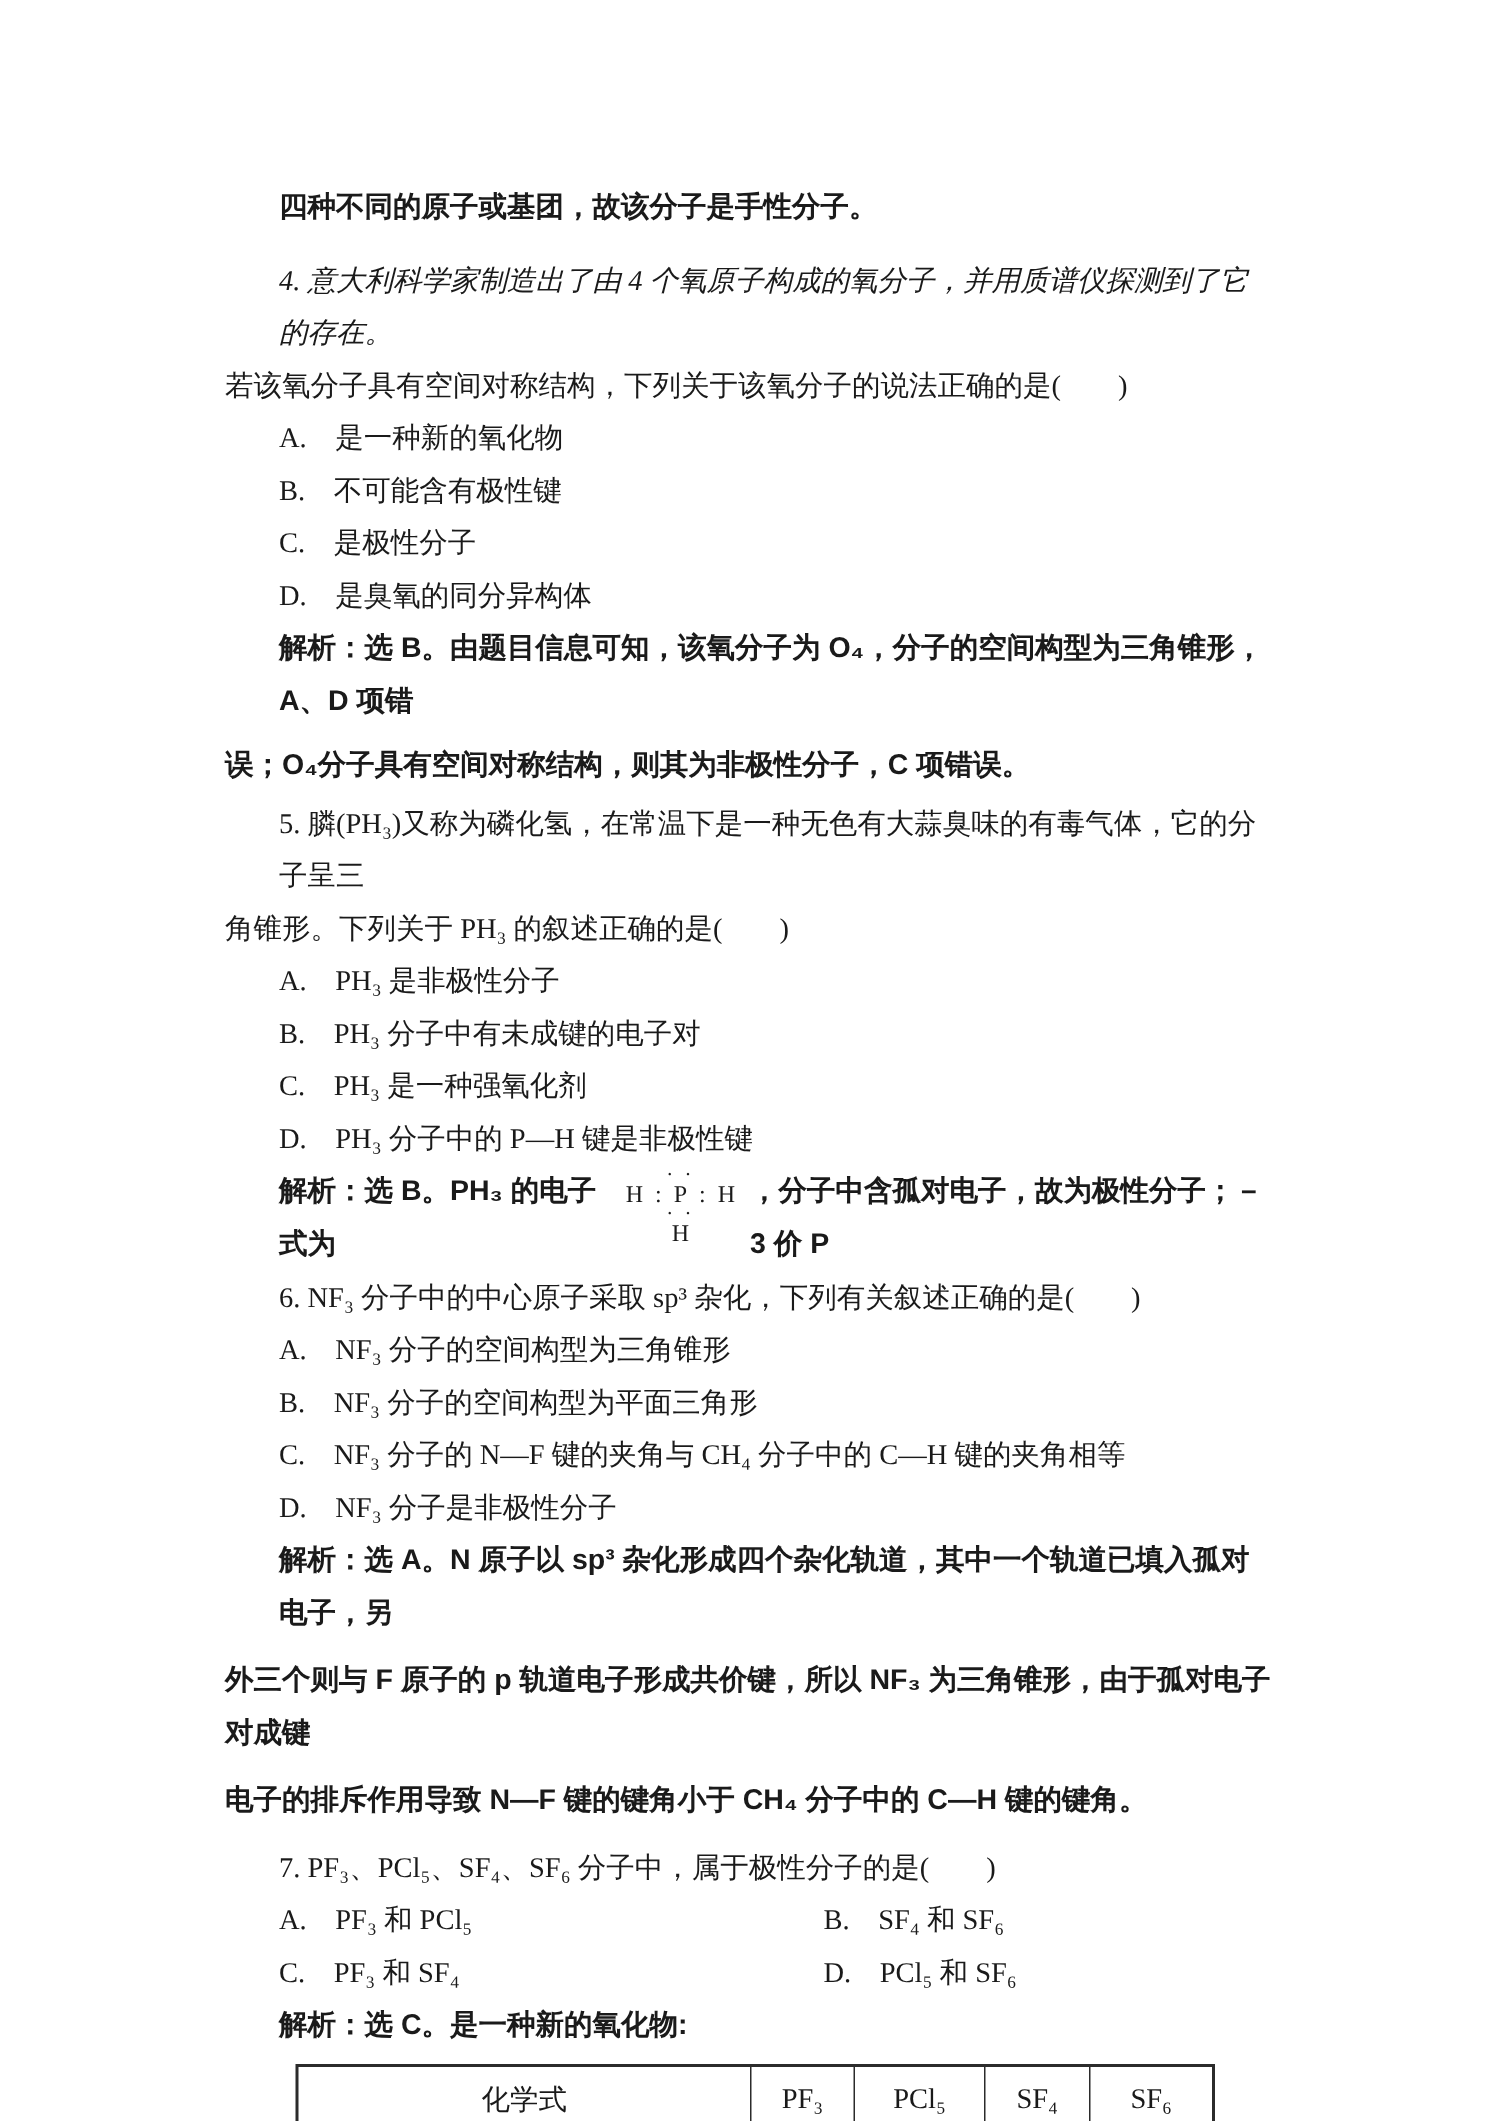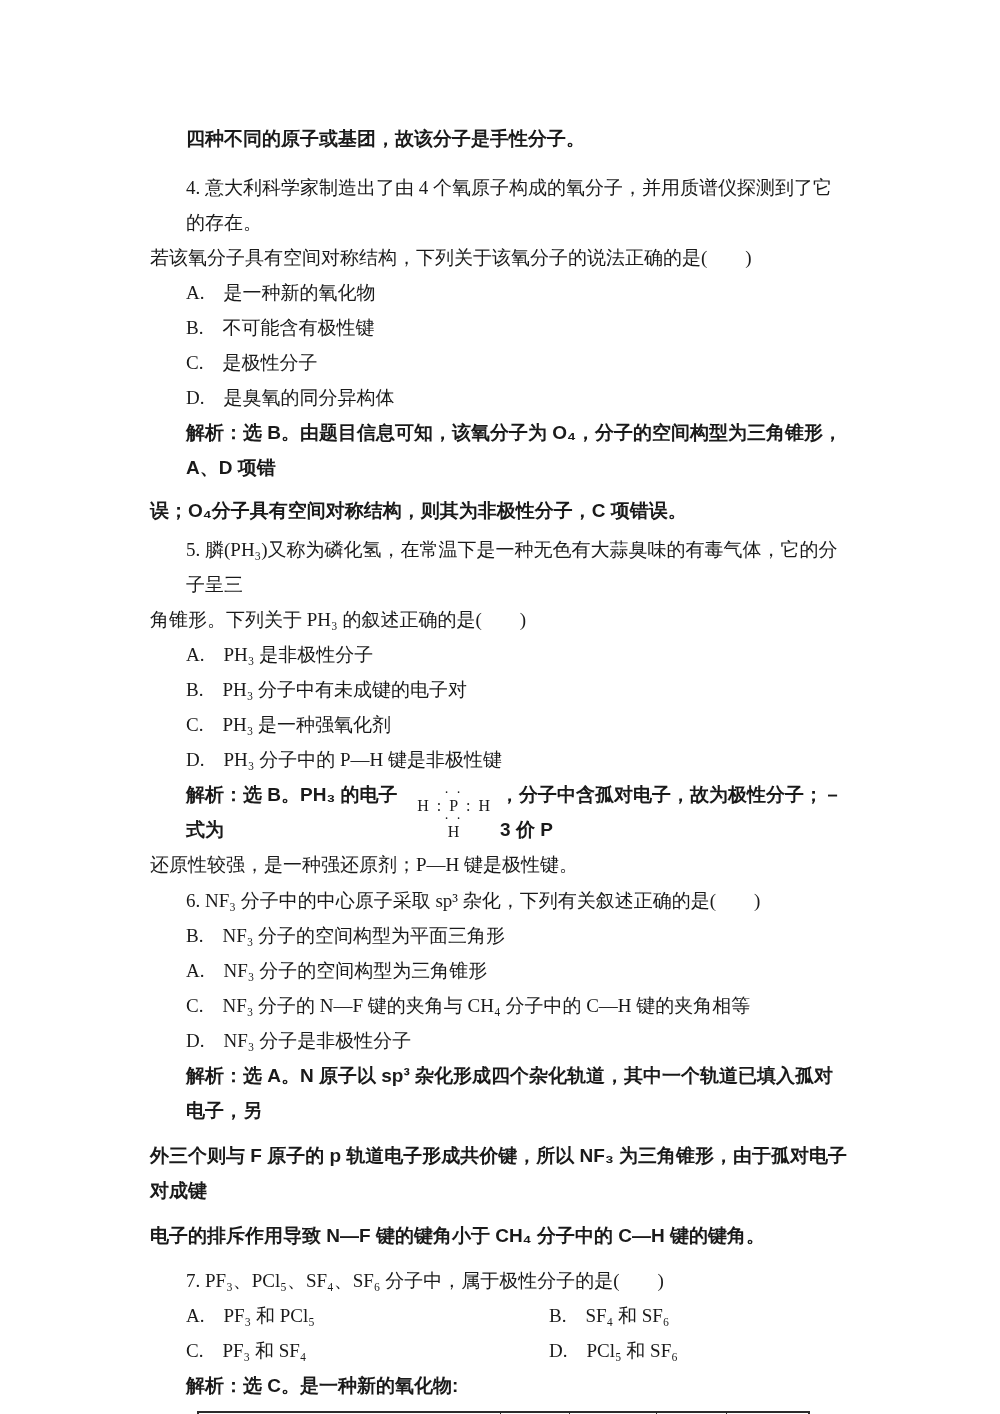--- a/index.html
+++ b/index.html
@@ -21,33 +21,32 @@
     line-height:35px;
     white-space:pre-wrap;
     color:#1a1a1a;
   }
   .indent{padding-left:36px;}
   .bold-sans{
     font-family:Liberation Sans, sans-serif;
     font-weight:bold;
     font-size:19px;
   }
-  .g14{margin-top:14px;}
+  .g14{margin-top:14px;font-style:italic;}
   .g10{margin-top:10px;}
   .g8{margin-top:8px;}
   .g4{margin-top:4px;}
   .g1{margin-top:1px;}
   
   .opt-row{display:flex;}
   .opt-row .opt-left{width:363px;padding-left:36px;}
   .opt-row .opt-right{padding-left:0;}
   
   .lewis-line{
     display:flex;
-    align-items:center;
     height:70px;
     white-space:pre-wrap;
   }
   .lewis{
     display:inline-flex;
     flex-direction:column;
     align-items:center;
     font-family:"Liberation Serif","DejaVu Serif",serif;
     font-weight:normal;
     font-size:16px;
@@ -117,25 +116,24 @@
           <span>:</span>
           <span>P</span>
           <span>:</span>
           <span>H</span>
         </span>
         <span class="dots">· ·</span>
         <span>H</span>
       </span>
       <span class="bold-sans">，分子中含孤对电子，故为极性分子；－3 价 P</span>
     </div>
-    <div class="line">还原性较强，是一种强还原剂；P—H 键是极性键。</div>
 
     <div class="line indent g1">6. NF₃ 分子中的中心原子采取 sp³ 杂化，下列有关叙述正确的是(　　)</div>
+    <div class="line indent">A.　NF₃ 分子的空间构型为三角锥形</div>
     <div class="line indent">B.　NF₃ 分子的空间构型为平面三角形</div>
-    <div class="line indent">A.　NF₃ 分子的空间构型为三角锥形</div>
     <div class="line indent">C.　NF₃ 分子的 N—F 键的夹角与 CH₄ 分子中的 C—H 键的夹角相等</div>
     <div class="line indent">D.　NF₃ 分子是非极性分子</div>
     <div class="line bold-sans indent">解析：选 A。N 原子以 sp³ 杂化形成四个杂化轨道，其中一个轨道已填入孤对电子，另</div>
     <div class="line bold-sans g10">外三个则与 F 原子的 p 轨道电子形成共价键，所以 NF₃ 为三角锥形，由于孤对电子对成键</div>
     <div class="line bold-sans g10">电子的排斥作用导致 N—F 键的键角小于 CH₄ 分子中的 C—H 键的键角。</div>
 
     <div class="line indent g10">7. PF₃、PCl₅、SF₄、SF₆ 分子中，属于极性分子的是(　　)</div>
     <div class="line opt-row">
       <span class="opt-left">A.　PF₃ 和 PCl₅</span>
       <span class="opt-right">B.　SF₄ 和 SF₆</span>

